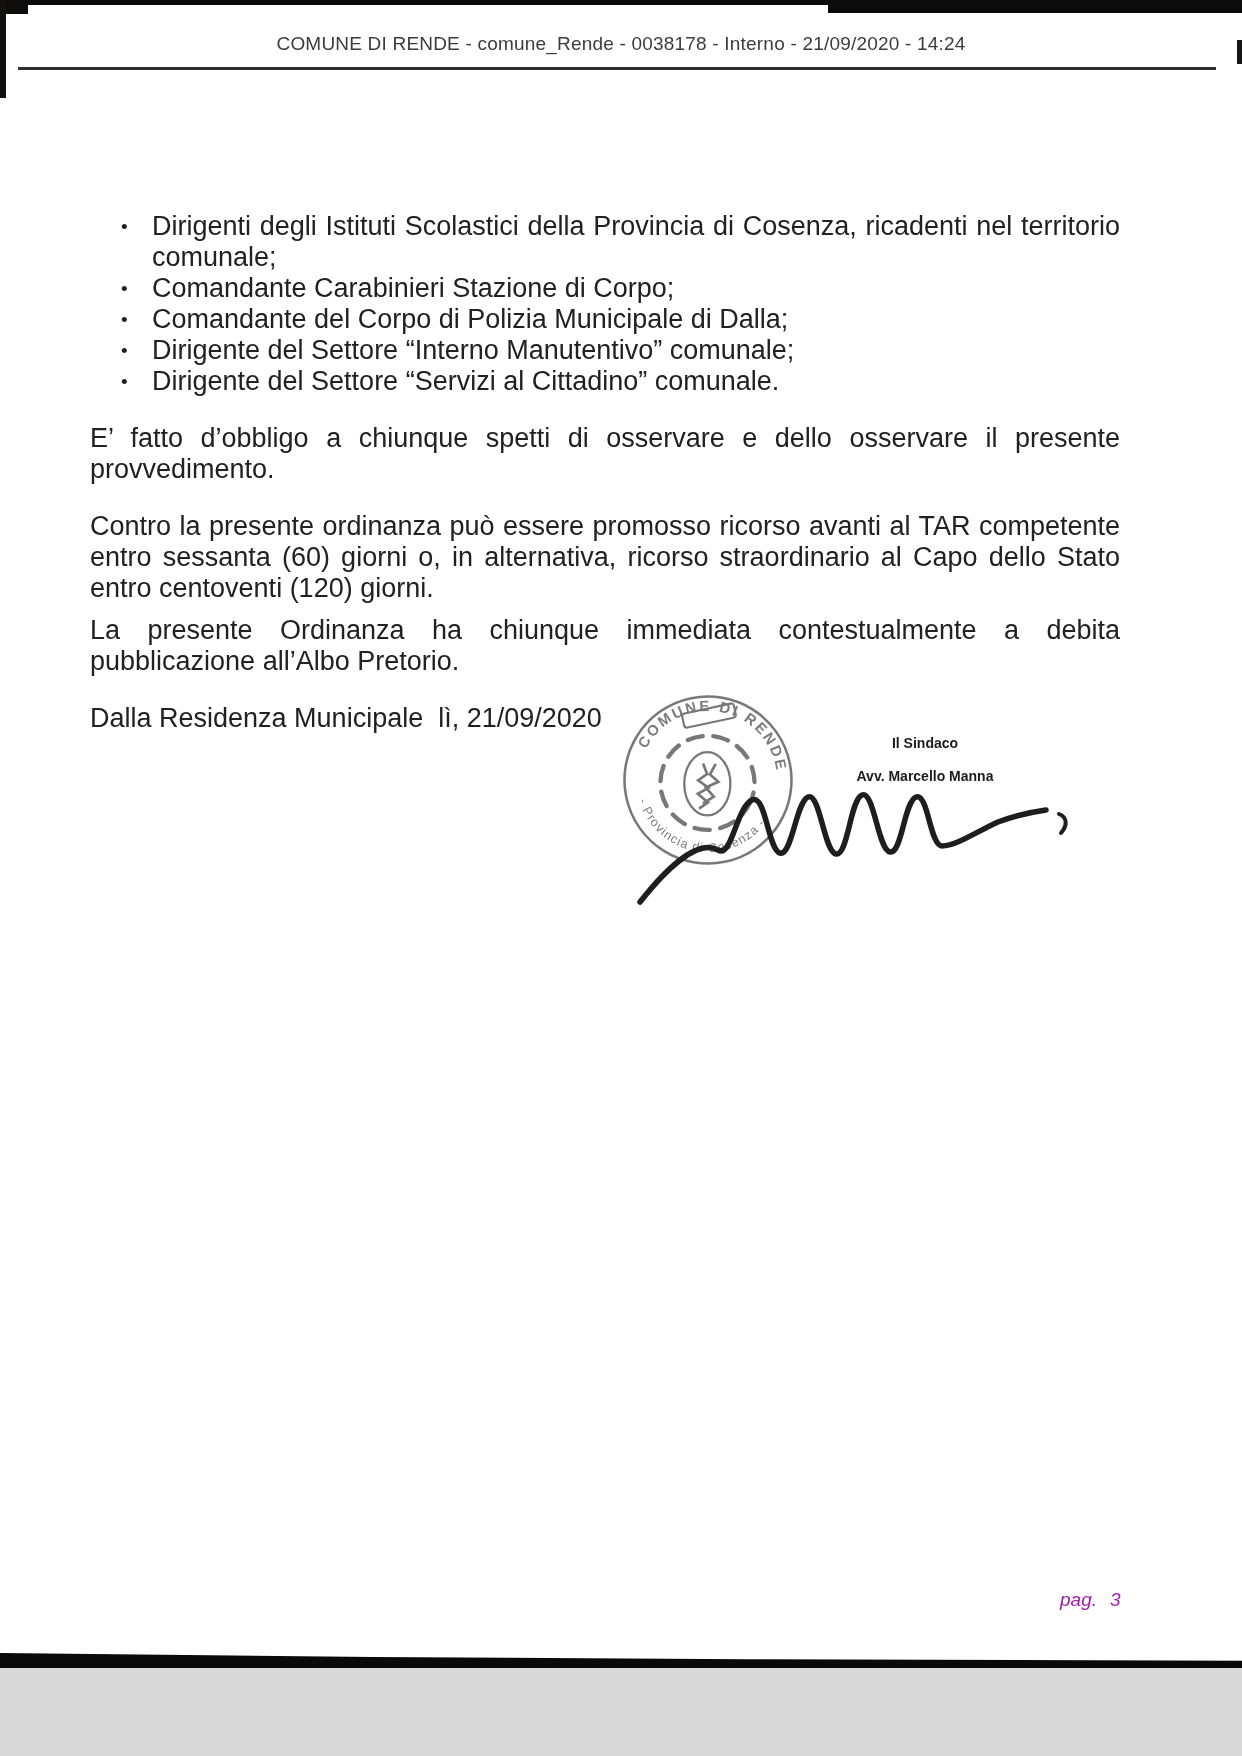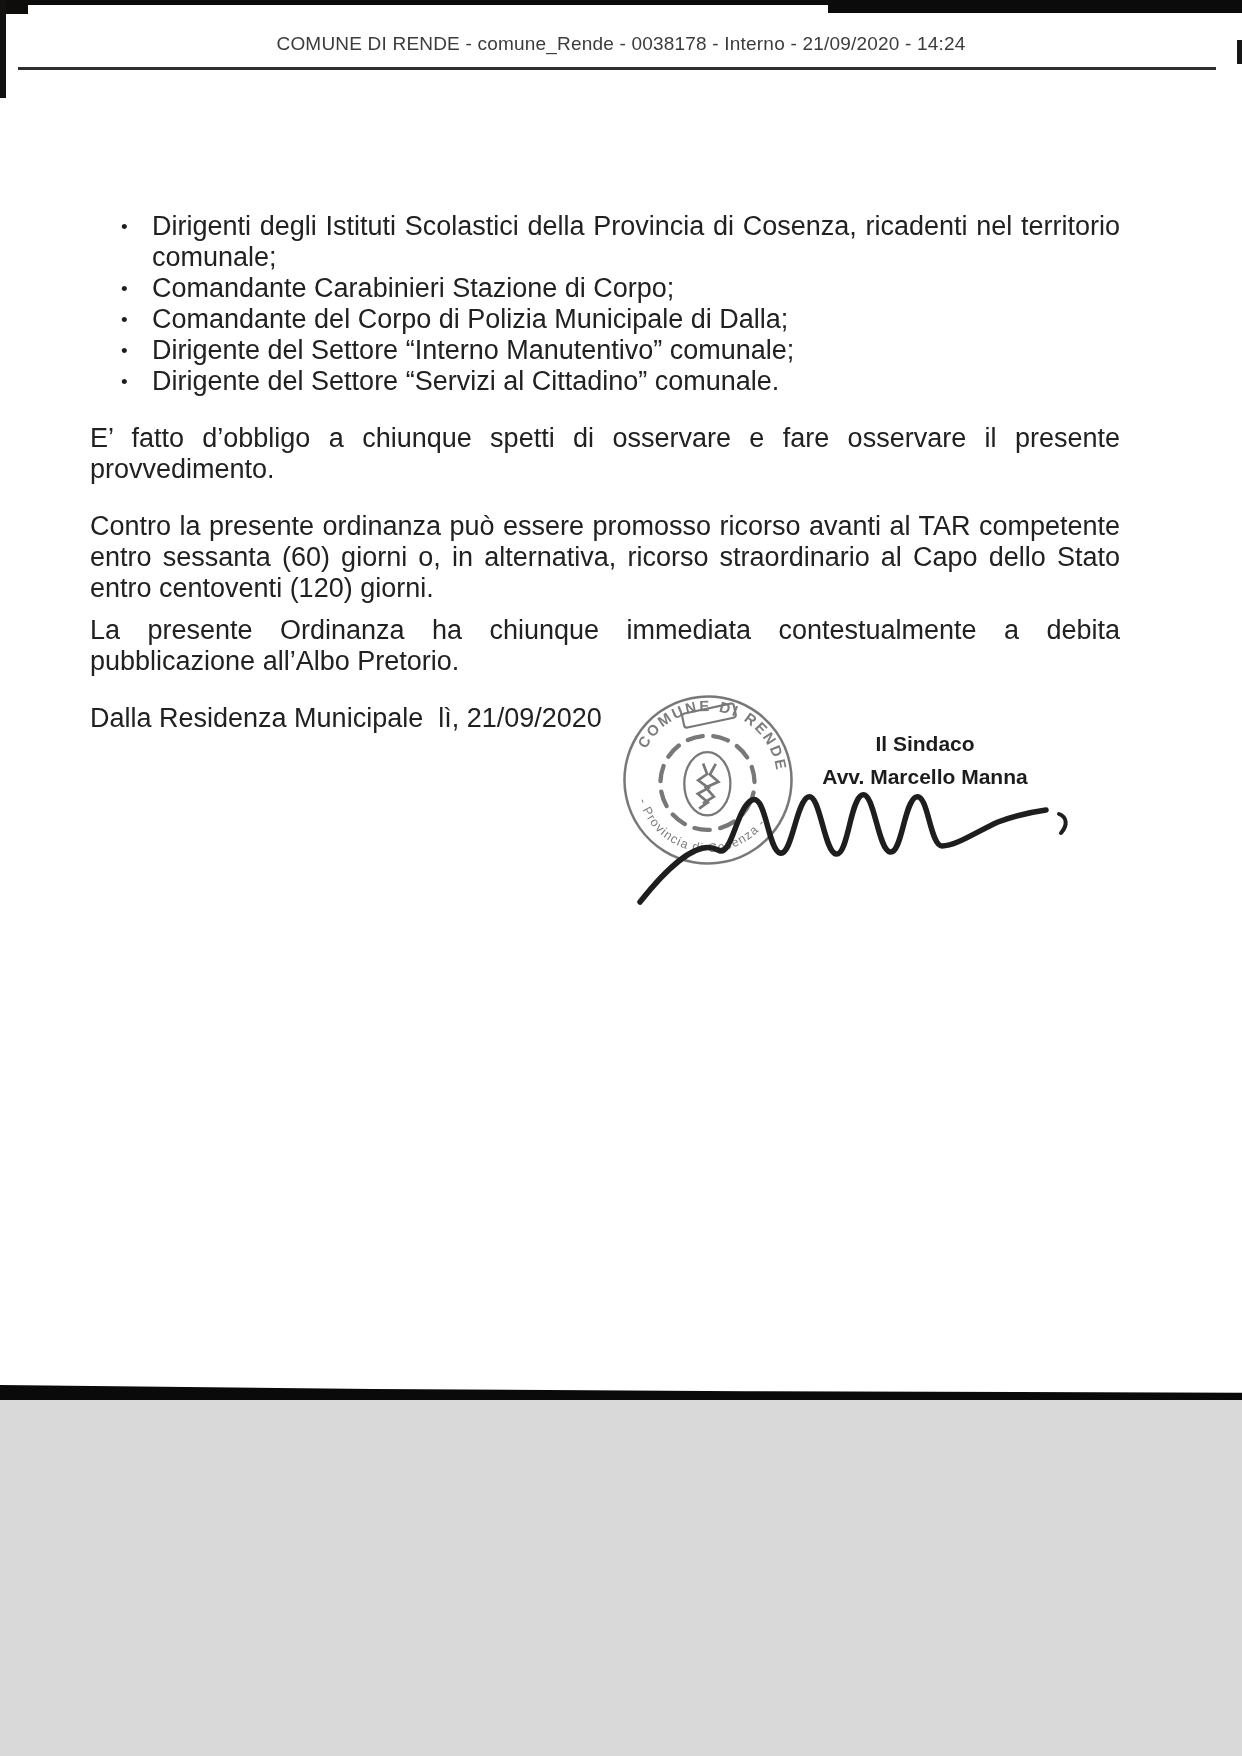--- a/index.html
+++ b/index.html
@@ -1,19 +1,19 @@
 <!DOCTYPE html>
 <html><head>
 <meta charset="utf-8">
 <title>Scanned Ordinance Page</title>
 <style>
   html,body { margin:0; padding:0; background:#d9d9d9; }
   .page {
     position:relative;
-    width:1242px; height:1400px;
+    width:1242px; height:1668px;
     margin:0 auto;
     background:#ffffff;
     font-family:"Liberation Sans", sans-serif;
     color:#222222;
     overflow:hidden;
   }
 
   
   .scan-strip-top    { position:absolute; left:0; top:0; width:1242px; height:5px;  background:#0b0b0b; }
   .scan-strip-topright{ position:absolute; left:828px; top:0; width:414px; height:13px; background:#0b0b0b; }
@@ -57,21 +57,21 @@
   .stamp-wrap { position:absolute; left:612px; top:684px; width:192px; height:192px; z-index:1; }
   .stamp-wrap svg { width:100%; height:100%; }
   .stamp-ink { stroke:#787878; fill:none; }
   .stamp-text { fill:#7c7c7c; stroke:none; font-family:"Liberation Sans",sans-serif; }
   .stamp-text-top { font-size:15.5px; font-weight:600; letter-spacing:2.5px; }
   .stamp-text-bottom { font-size:13px; letter-spacing:1.2px; }
 
   
   .sign-block {
     position:absolute; left:760px; top:727px; width:330px; z-index:2;
-    text-align:center; font-weight:bold; font-size:21px; line-height:33px; color:#1c1c1c;
+    text-align:center; font-weight:bold; font-size:14px; line-height:33px; color:#1c1c1c;
   }
 
   
   .signature-wrap { position:absolute; left:600px; top:770px; width:480px; height:150px; z-index:3; }
   .signature-wrap svg { width:100%; height:100%; }
 
   
   .page-num {
     position:absolute; left:1060px; top:1589px;
     font-style:italic; font-size:19px; color:#a21caf;
@@ -94,21 +94,21 @@
   <div class="hdr-rule"></div>
 
   <div class="content">
     <ul class="recipients">
       <li>Dirigenti degli Istituti Scolastici della Provincia di Cosenza, ricadenti nel territorio comunale;</li>
       <li>Comandante Carabinieri Stazione di Corpo;</li>
       <li>Comandante del Corpo di Polizia Municipale di Dalla;</li>
       <li>Dirigente del Settore “Interno Manutentivo” comunale;</li>
       <li>Dirigente del Settore “Servizi al Cittadino” comunale.</li>
     </ul>
-    <p>E’ fatto d’obbligo a chiunque spetti di osservare e fare osservare il presente provvedimento.</p>
+    <p>E’ fatto d’obbligo a chiunque spetti di osservare e dello osservare il presente provvedimento.</p>
     <p>Contro la presente ordinanza può essere promosso ricorso avanti al TAR competente entro sessanta (60) giorni o, in alternativa, ricorso straordinario al Capo dello Stato entro centoventi (120) giorni.</p>
     <p class="tight">La presente Ordinanza ha chiunque immediata contestualmente a debita pubblicazione all’Albo Pretorio.</p>
     <p class="dateline">Dalla Residenza Municipale  lì, 21/09/2020</p>
   </div>
 
   <div class="stamp-wrap">
     <svg viewBox="0 0 200 200" aria-hidden="true">
       <g transform="rotate(10 100 100)">
         <defs>
           <path id="arcTop" d="M 41,141.3 A 72,72 0 1 1 159,141.3"></path>

